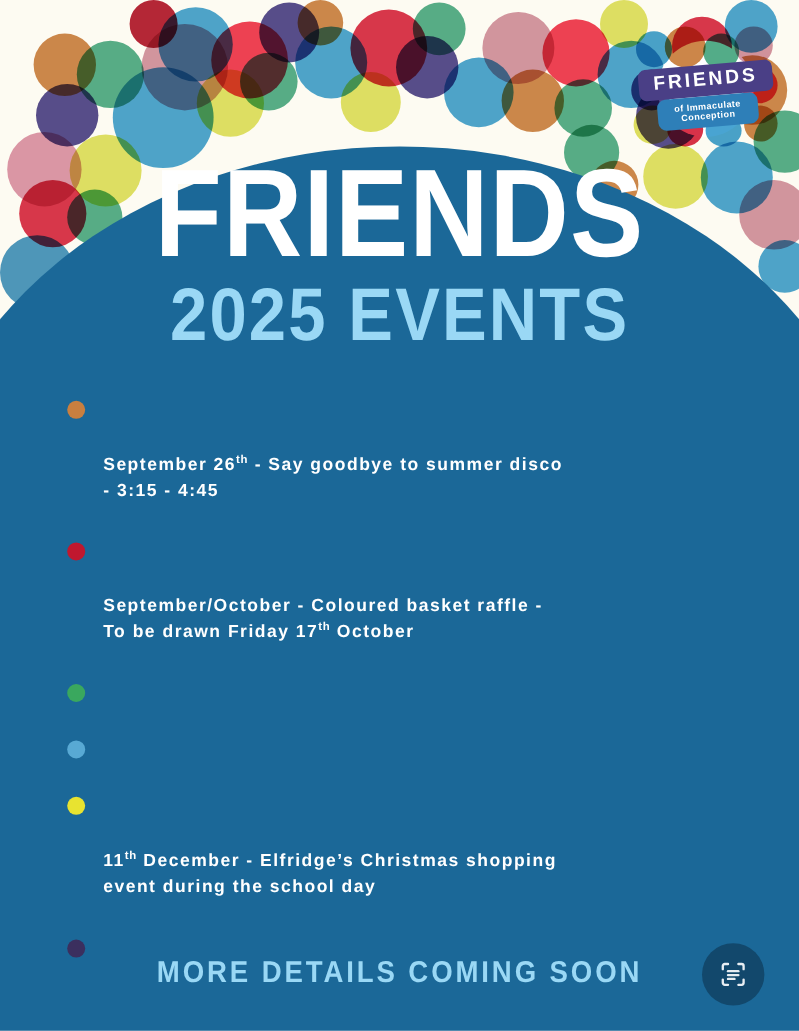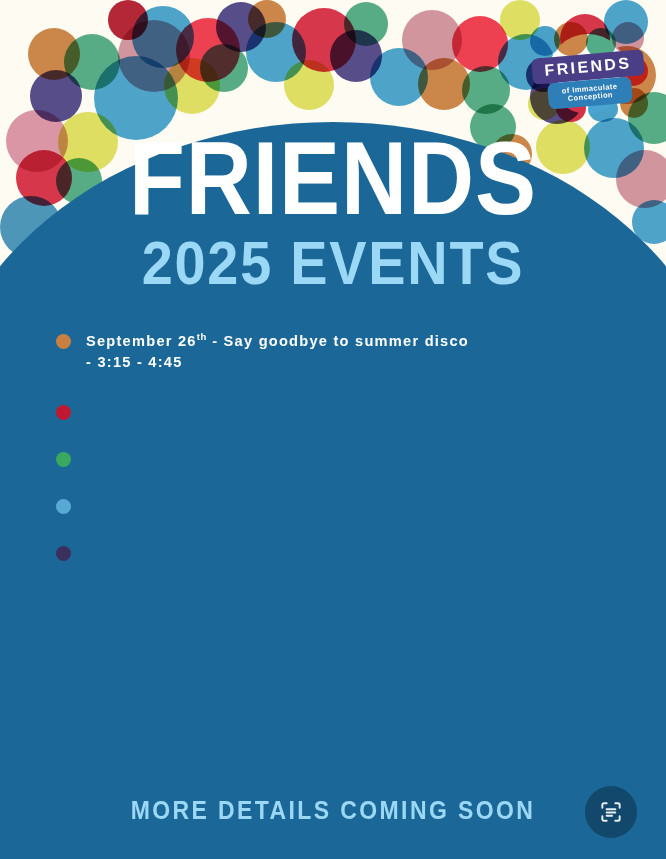--- a/index.html
+++ b/index.html
@@ -159,20 +159,21 @@
     margin-top: 4px;
     margin-right: 15px;
   }
   .event-text {
     color: #ffffff;
     font-size: 14.6px;
     font-weight: bold;
     line-height: 1.45;
     letter-spacing: 1.25px;
     font-family: "Liberation Sans", sans-serif;
+    margin-top: 47px;
   }
   .event-text sup {
     font-size: 9.5px;
     vertical-align: super;
     letter-spacing: .6px;
   }
 
   
   #footer {
     position: absolute;
@@ -278,26 +279,31 @@
   <div id="title-main">FRIENDS</div>
   <div id="title-sub">2025 EVENTS</div>
 
   <div id="events">
       <div class="event">
         <div class="event-bullet" style="background: rgb(201, 127, 63);"></div>
         <div class="event-text">September 26<sup>th</sup> - Say goodbye to summer disco<br>- 3:15 - 4:45</div>
       </div>
       <div class="event">
         <div class="event-bullet" style="background: rgb(192, 24, 47);"></div>
+        <div class="event-text">September/October - Coloured basket raffle -<br>To be drawn Friday 17<sup>th</sup> October</div>
       </div>
       <div class="event">
         <div class="event-bullet" style="background: rgb(58, 168, 94);"></div>
       </div>
       <div class="event">
         <div class="event-bullet" style="background: rgb(88, 169, 212);"></div>
+      </div>
+      <div class="event">
+        <div class="event-bullet" style="background: rgb(232, 227, 48);"></div>
+        <div class="event-text">11<sup>th</sup> December - Elfridge’s Christmas shopping<br>event during the school day</div>
       </div>
       <div class="event">
         <div class="event-bullet" style="background: rgb(59, 47, 94);"></div>
       </div>
     </div>
 
   <div id="footer">MORE DETAILS COMING SOON</div>
 
   <div id="scan-button">
     <svg width="26" height="26" viewBox="0 0 24 24" fill="none" stroke="#e8eef3" stroke-width="1.8" stroke-linecap="round">

